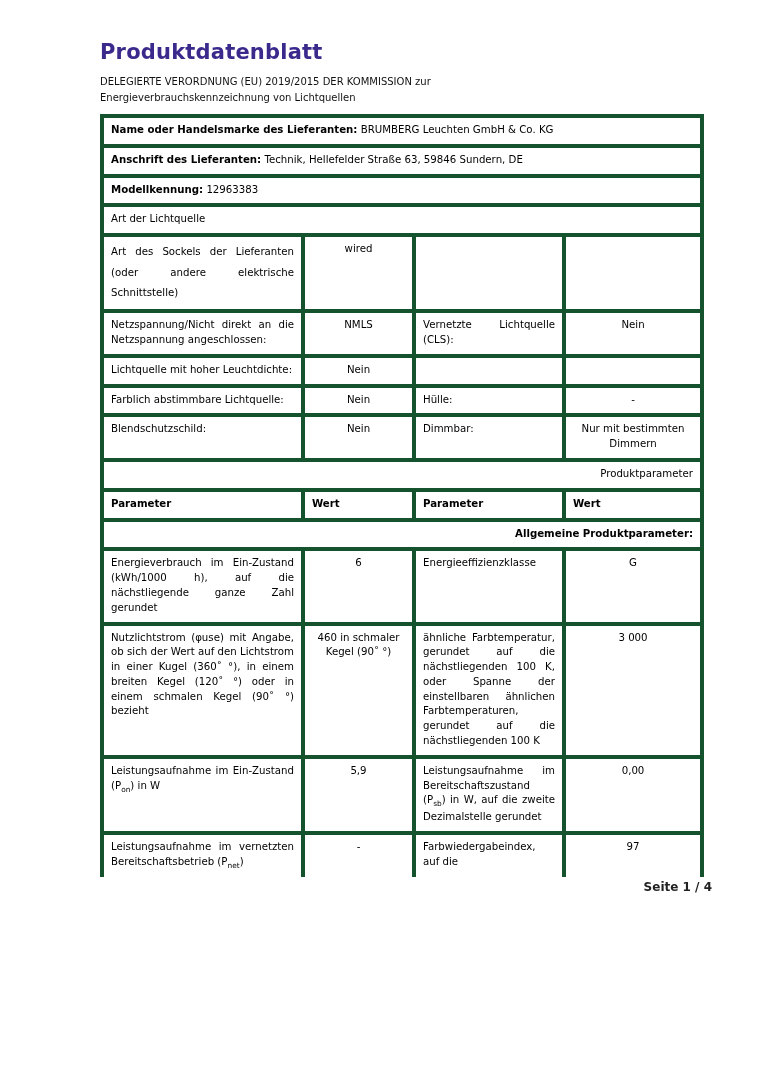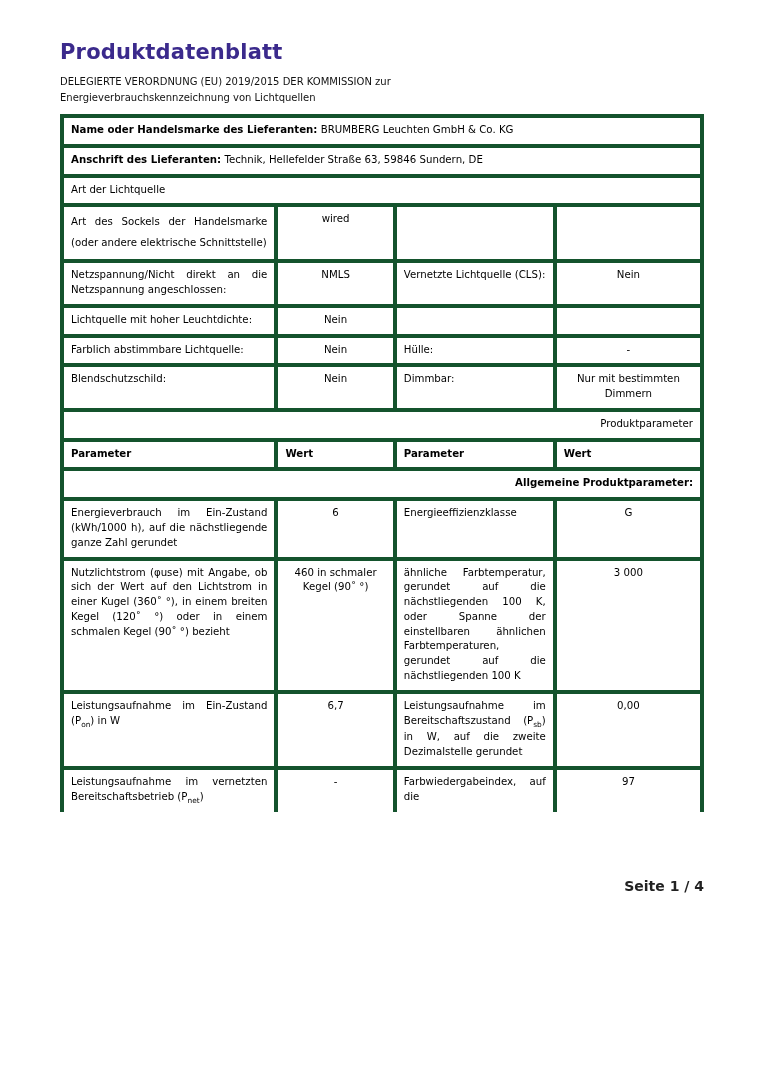--- a/index.html
+++ b/index.html
@@ -11,21 +11,21 @@
     width: 764px;
     height: 1080px;
     font-family: "DejaVu Sans", sans-serif;
     color: #000000;
   }
   .page {
     position: relative;
     width: 764px;
     height: 956px;
     box-sizing: border-box;
-    padding: 40px 60px 0 60px;
+    padding: 40px 60px 0 100px;
   }
   .doc-title {
     color: #3b2a8c;
     font-size: 21px;
     font-weight: bold;
     margin: 0 0 10px 0;
     letter-spacing: 0.2px;
   }
   .subtitle {
     font-size: 10px;
@@ -60,23 +60,23 @@
     hyphens: manual;
   }
   .sec-title td {
     font-weight: normal;
   }
   .band {
     text-align: right;
   }
   .pagenum {
     position: absolute;
-    right: 60px;
+    right: 52px;
     bottom: 62px;
-    font-size: 14px;
+    font-size: 12px;
     font-weight: bold;
     color: #222;
   }
   sub {
     font-size: 7.4px;
     margin-top: 7px;
   }
 </style>
 </head>
 <body>
@@ -106,28 +106,34 @@
       </td>
     </tr>
 
     <tr>
       <td colspan="4">
         <span class="lbl">Anschrift des Lieferanten:</span>
         <span>Technik, Hellefelder Straße 63, 59846 Sundern, DE</span>
       </td>
     </tr>
 
+    <tr>
+      <td colspan="4">
+        <span class="lbl">Modellkennung:</span>
+        <span>12963383</span>
+      </td>
+    </tr>
 
     <tr class="sec-title">
       <td colspan="4">Art der Lichtquelle</td>
     </tr>
 
 
     <tr>
-      <td class="just" style="line-height:2.0">Art des Sockels der Handelsmarke (oder andere elektrische Schnittstelle)</td>
+      <td class="just" style="line-height:2.0">Art des Sockels der Lieferanten (oder andere elektrische Schnittstelle)</td>
       <td class="center">wired</td>
       <td class="just"></td>
       <td class="center"></td>
     </tr>
 
     <tr>
       <td class="just">Netzspannung/Nicht direkt an die Netzspannung angeschlossen:</td>
       <td class="center">NMLS</td>
       <td class="just">Vernetzte Lichtquelle (CLS):</td>
       <td class="center">Nein</td>
@@ -180,21 +186,21 @@
       <td class="just">Nutzlichtstrom (φuse) mit Angabe, ob sich der Wert auf den Lichtstrom in einer Kugel (360˚ °), in einem breiten Kegel (120˚ °) oder in einem schmalen Kegel (90˚ °) bezieht</td>
       <td class="center">460 in schmaler Kegel (90˚ °)</td>
       <td class="just">ähnliche Farbtemperatur, gerundet auf die nächstliegenden 100 K, oder Spanne der einstellbaren ähnlichen Farbtemperaturen, gerundet auf die nächstliegenden 100 K</td>
       <td class="center">3 000</td>
     </tr>
 
     <tr>
       <td class="just">
         Leistungsaufnahme im Ein-Zustand (P<sub>on</sub>) in W
       </td>
-      <td class="center">6,7</td>
+      <td class="center">5,9</td>
       <td class="just">
         Leistungsaufnahme im Bereitschaftszustand (P<sub>sb</sub>) in W, auf die zweite Dezimalstelle gerundet
       </td>
       <td class="center">0,00</td>
     </tr>
 
     <tr>
       <td class="just" style="border-bottom:none">
         Leistungsaufnahme im vernetzten Bereitschaftsbetrieb (P<sub>net</sub>)
       </td>

